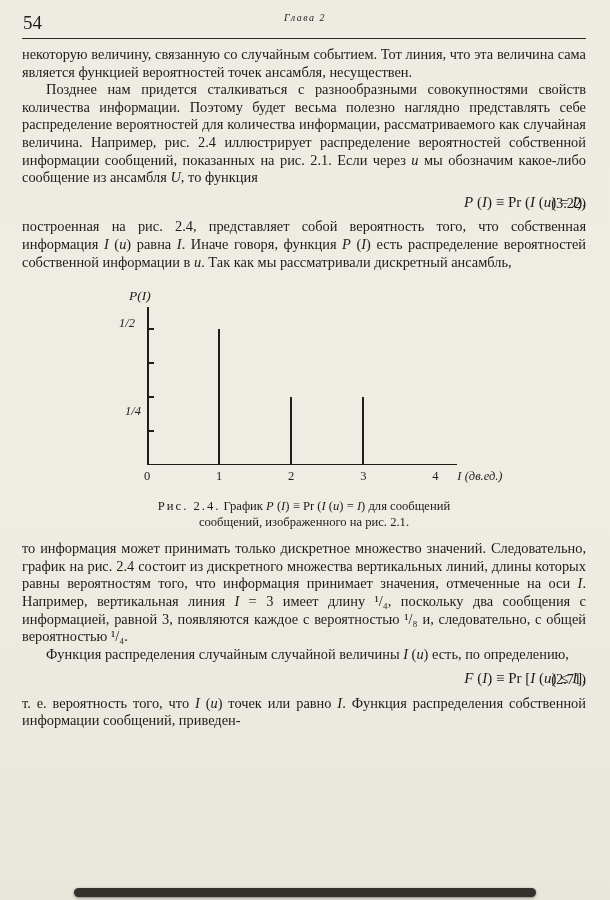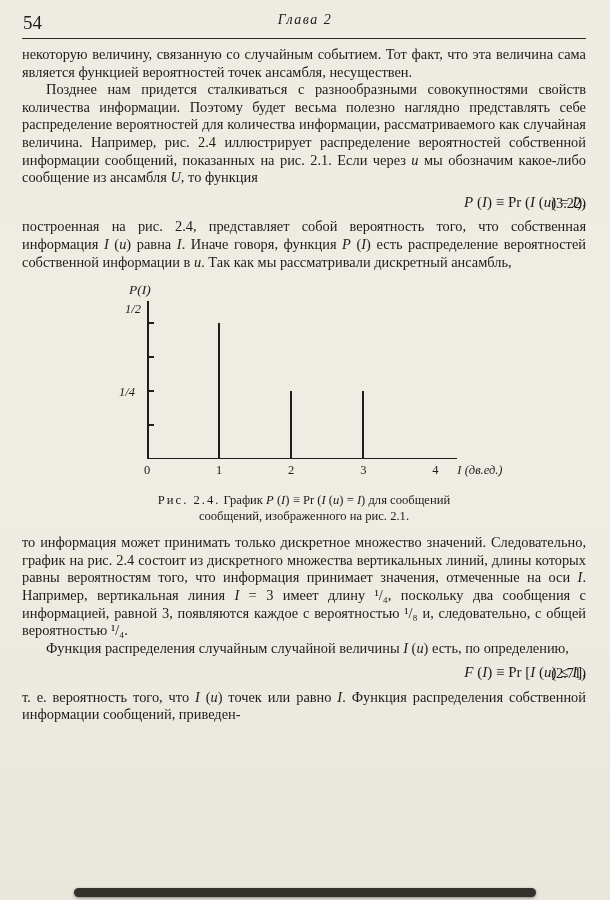--- a/index.html
+++ b/index.html
@@ -7,30 +7,30 @@
     width: 610px; height: 900px;
     position: relative;
     margin: 0 auto;
     background: linear-gradient(180deg, #edebe2 0%, #efece4 55%, #e9e6dc 100%);
     font-family: "Liberation Serif", "DejaVu Serif", serif;
     color: #1d1c1a;
     overflow: hidden;
   }
   header { position: relative; height: 24px; padding-top: 12px; }
   .page-num { position: absolute; left: 23px; top: 12px; font-size: 19px; }
-  .chapter { position: absolute; left: 0; right: 0; top: 12px; text-align: center; font-style: italic; font-size: 14px; letter-spacing: 1.5px; }
+  .chapter { position: absolute; left: 0; right: 0; top: 12px; text-align: center; font-style: italic; font-size: 10px; letter-spacing: 1.5px; }
   .header-rule { margin: 2px 24px 0 22px; border: none; border-top: 1.6px solid #2c2b28; height: 0; }
   main { padding: 7px 24px 0 22px; font-size: 14.4px; line-height: 17.6px; text-align: justify; }
   p { margin: 0; }
   .indent { text-indent: 24px; }
   .var { font-style: italic; }
   .lsp { letter-spacing: 2px; }
   .equation { position: relative; text-align: right; margin: 7px 0; font-size: 15px; }
   .eq-num { position: absolute; right: 0; top: 1px; font-style: normal; font-size: 14.4px; }
-  figure { margin: 8px 0 10px 0; }
+  figure { margin: 14px 0 10px 0; }
   .figure-canvas { position: relative; height: 202px; margin-left: 103px; width: 380px; }
   .chart-ylabel { position: absolute; left: 4px; top: 2px; font-style: italic; font-size: 13.5px; }
   .plot { position: absolute; left: 22px; top: 22px; width: 310px; height: 158px; }
   .stroke { position: absolute; background: #1e1d1b; }
   .ticklab { position: absolute; font-size: 12.5px; color: #1e1d1b; line-height: 14px; font-style: normal; }
   .frac, .axislab { font-style: italic; }
   figcaption { margin-top: 12px; text-align: center; font-size: 12.6px; line-height: 15.5px; padding: 0 40px; }
   .scan-bar {
     position: absolute; left: 74px; right: 74px; bottom: 3px; height: 9px;
     background: #34312c; border-radius: 5px;
@@ -42,45 +42,45 @@
 
 <div class="page">
 
   <header>
     <span class="page-num">54</span>
     <span class="chapter">Глава 2</span>
   </header>
   <div class="header-rule"></div>
 
   <main>
-    <p><span>некоторую величину, связанную со случайным событием. Тот факт, что эта величина сама является функцией вероятностей точек ансамбля, несуществен.</span></p>
+    <p><span>некоторую величину, связанную со случайным событием. Тот линия, что эта величина сама является функцией вероятностей точек ансамбля, несуществен.</span></p>
     <p class="indent"><span>Позднее нам придется сталкиваться с разнообразными совокупностями свойств количества информации. Поэтому будет весьма полезно наглядно представлять себе распределение вероятностей для количества информации, рассматриваемого как случайная величина. Например, рис. 2.4 иллюстрирует распределение вероятностей собственной информации сообщений, показанных на рис. 2.1. Если через </span><span class="var">u</span><span> мы обозначим какое-либо сообщение из ансамбля </span><span class="var">U</span><span>, то функция</span></p>
 
     <div class="equation">
       <span><span class="var">P</span><span> (</span><span class="var">I</span><span>) ≡ Pr (</span><span class="var">I</span><span> (</span><span class="var">u</span><span>) = </span><span class="var">I</span><span>),</span></span>
       <span class="eq-num">(3.22)</span>
     </div>
 
     <p><span>построенная на рис. 2.4, представляет собой вероятность того, что собственная информация </span><span class="var">I</span><span> (</span><span class="var">u</span><span>)</span><span> равна </span><span class="var">I</span><span>. Иначе говоря, функция </span><span class="var">P</span><span> (</span><span class="var">I</span><span>)</span><span> есть распределение вероятностей собственной информации в </span><span class="var">u</span><span>. Так как мы рассматривали дискретный ансамбль,</span></p>
 
     <figure>
       <div class="figure-canvas">
         <div class="chart-ylabel">P(I)</div>
         <div class="plot">
             <div class="stroke" style="left: 0px; top: 0px; width: 1.6px; height: 158px;"></div>
             <div class="stroke" style="left: 0px; top: 156.4px; width: 310px; height: 1.6px;"></div>
             <div class="stroke" style="left: 71.093px; top: 21.7931px; width: 2.2px; height: 134.607px;"></div>
             <div class="stroke" style="left: 143.186px; top: 89.8966px; width: 2.2px; height: 66.5034px;"></div>
             <div class="stroke" style="left: 215.279px; top: 89.8966px; width: 2.2px; height: 66.5034px;"></div>
             <div class="stroke" style="left: 0px; top: 123.148px; width: 7px; height: 1.5px;"></div>
             <div class="stroke" style="left: 0px; top: 89.0966px; width: 7px; height: 1.5px;"></div>
-            <div class="ticklab frac" style="left: -34px; top: 84px; width: 28px; text-align: center;">1/4</div>
+            <div class="ticklab frac" style="left: -34px; top: 97px; width: 28px; text-align: right;">1/4</div>
             <div class="stroke" style="left: 0px; top: 55.0448px; width: 7px; height: 1.5px;"></div>
             <div class="stroke" style="left: 0px; top: 20.9931px; width: 7px; height: 1.5px;"></div>
-            <div class="ticklab frac" style="left: -34px; top: 1px; width: 28px; text-align: right;">1/2</div>
+            <div class="ticklab frac" style="left: -34px; top: 9px; width: 28px; text-align: center;">1/2</div>
             <div class="ticklab" style="left: -9px; top: 162px; width: 18px; text-align: center;">0</div>
             <div class="ticklab" style="left: 63.093px; top: 162px; width: 18px; text-align: center;">1</div>
             <div class="ticklab" style="left: 135.186px; top: 162px; width: 18px; text-align: center;">2</div>
             <div class="ticklab" style="left: 207.279px; top: 162px; width: 18px; text-align: center;">3</div>
             <div class="ticklab" style="left: 279.372px; top: 162px; width: 18px; text-align: center;">4</div>
             <div class="ticklab axislab" style="left: 310.372px; top: 162px; white-space: nowrap;">I (дв.ед.)</div>
           </div>
       </div>
       <figcaption>
         <div><span class="lsp">Рис. 2.4.</span><span> График </span><span class="var">P</span><span> (</span><span class="var">I</span><span>) ≡ Pr (</span><span class="var">I</span><span> (</span><span class="var">u</span><span>) = </span><span class="var">I</span><span>)  для  сообщений</span></div>

